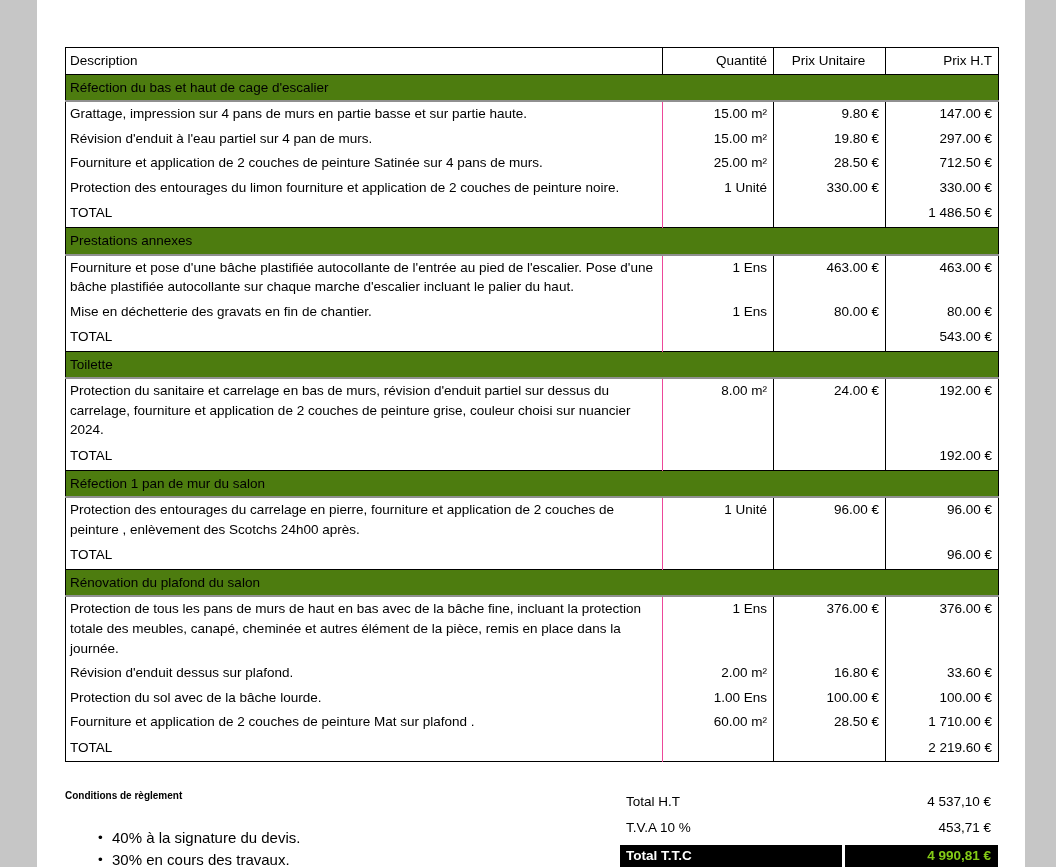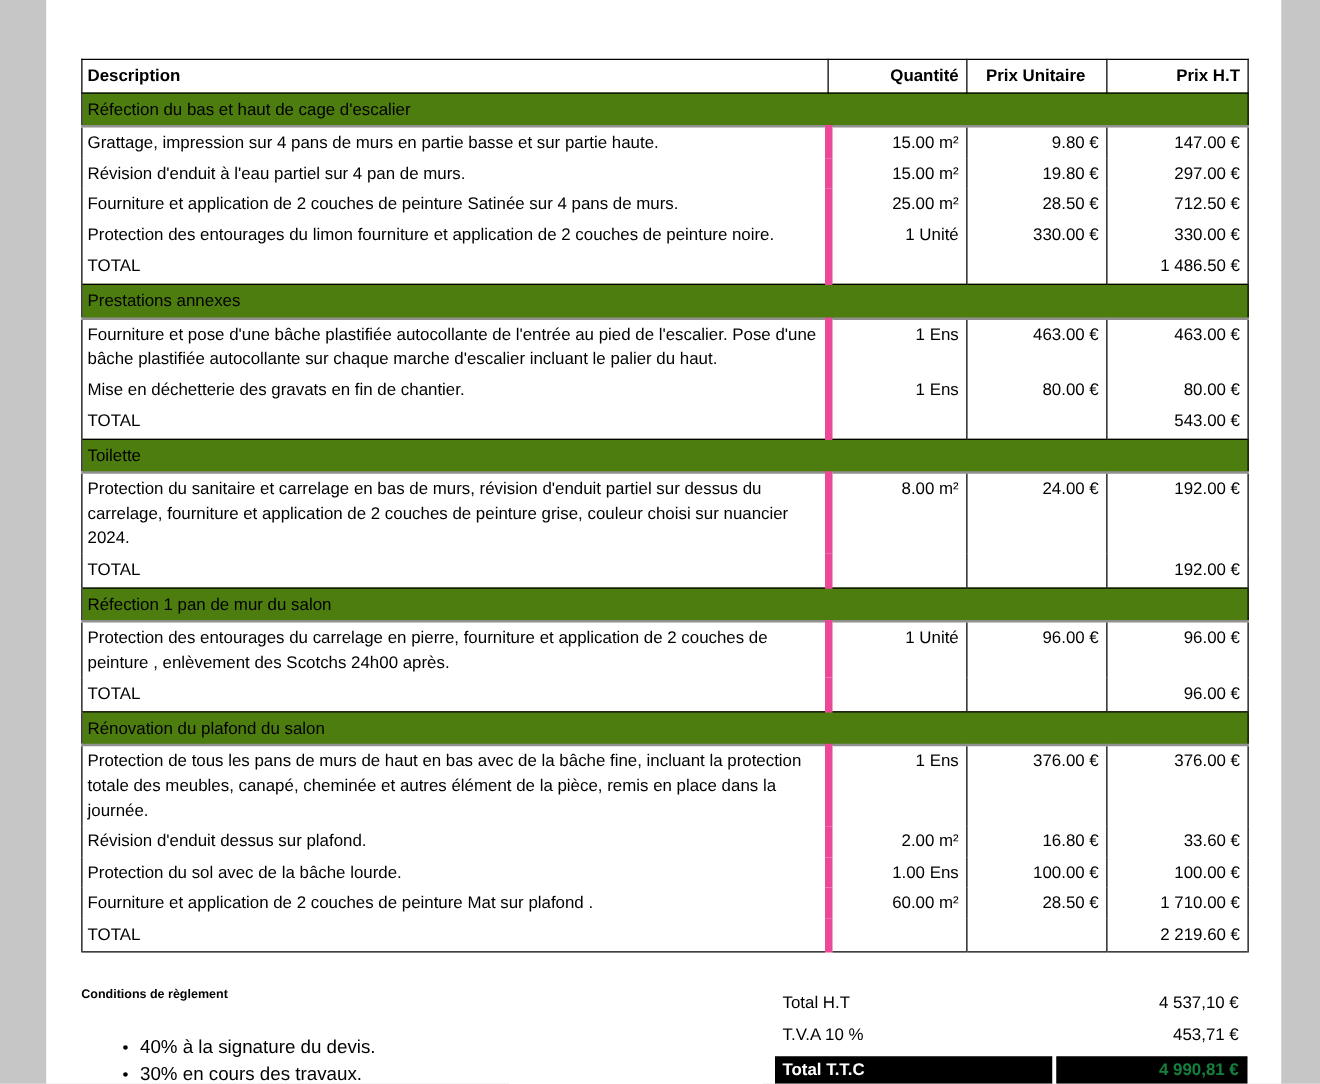--- a/index.html
+++ b/index.html
@@ -31,38 +31,38 @@
   table.quote col.c-pht  { width: 113px; }
   table.quote th, table.quote td {
     font-size: 13.5px;
     line-height: 1.45;
     vertical-align: top;
     padding: 2px 6px 3px 4px;
     word-wrap: break-word;
   }
   tr.header-row th {
     border: 1px solid #000;
-    font-weight: bold;
+    font-weight: normal;
     text-align: right;
     padding: 3px 6px 3px 4px;
     white-space: nowrap;
   }
   tr.header-row th.h-desc { text-align: left; }
   tr.header-row th.h-pu { text-align: center; }
   tr.section-row td {
     background: #4d7c0f;
     border-top: 1px solid #000;
     border-bottom: 2px solid #909090;
     border-left: 1px solid #000;
     border-right: 1px solid #000;
     padding: 3px 6px 3px 4px;
   }
   td.desc-cell {
     border-left: 1px solid #000;
-    border-right: 6px solid #ec4899;
+    border-right: 1px solid #ec4899;
     text-align: left;
   }
   td.num-cell {
     border-left: 1px solid #000;
     border-right: 1px solid #000;
     text-align: right;
     white-space: nowrap;
     padding-right: 7px;
   }
   tr.total-row td { padding-top: 3px; padding-bottom: 4px; }
@@ -112,21 +112,21 @@
   .ttc-label {
     background: #000000;
     color: #ffffff;
     width: 222px;
     padding: 3px 6px 4px 6px;
     box-sizing: border-box;
   }
   .ttc-gap { width: 3px; background: #ffffff; }
   .ttc-value {
     background: #000000;
-    color: #15803d;
+    color: #84cc16;
     flex: 1;
     text-align: right;
     padding: 3px 7px 4px 6px;
   }
 </style>
 </head>
 <body>
 
 <div class="paper">
 

